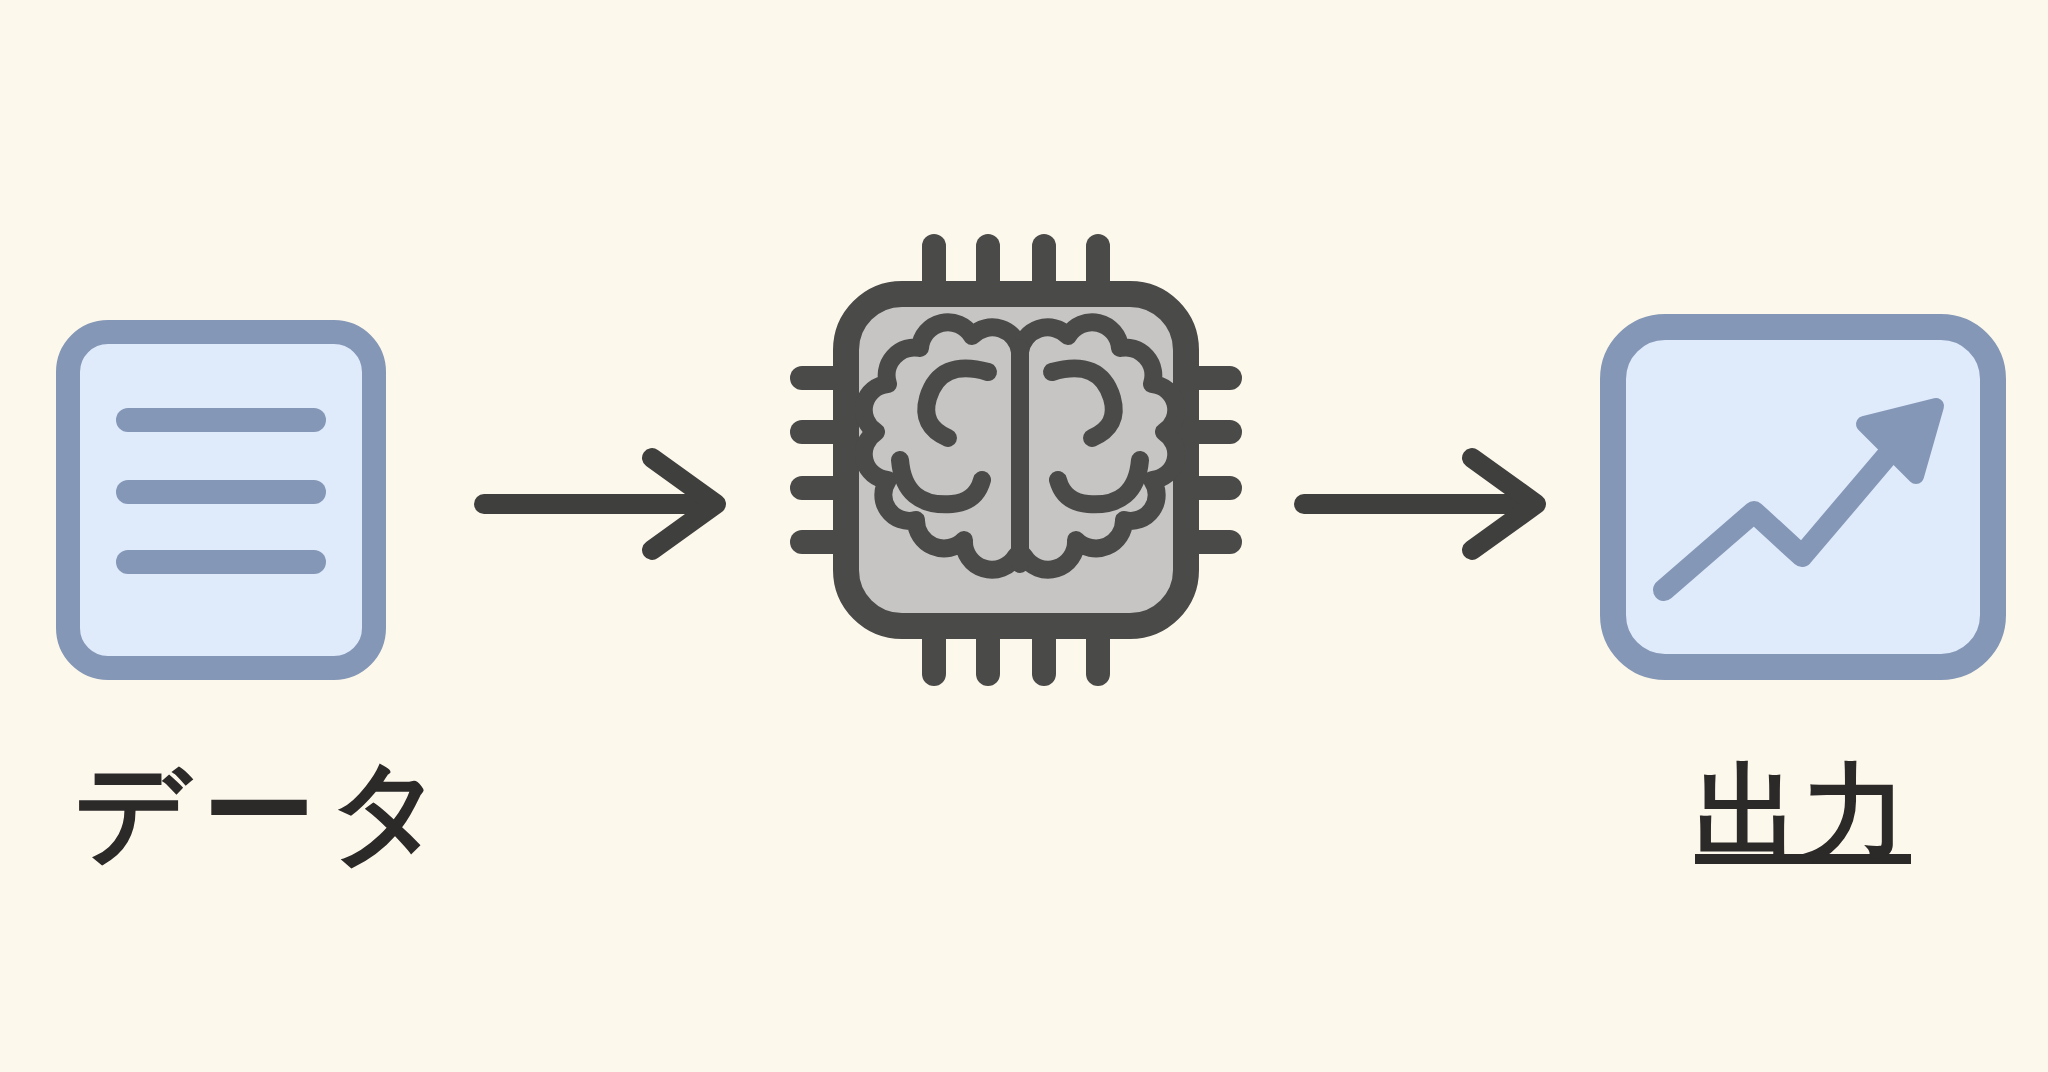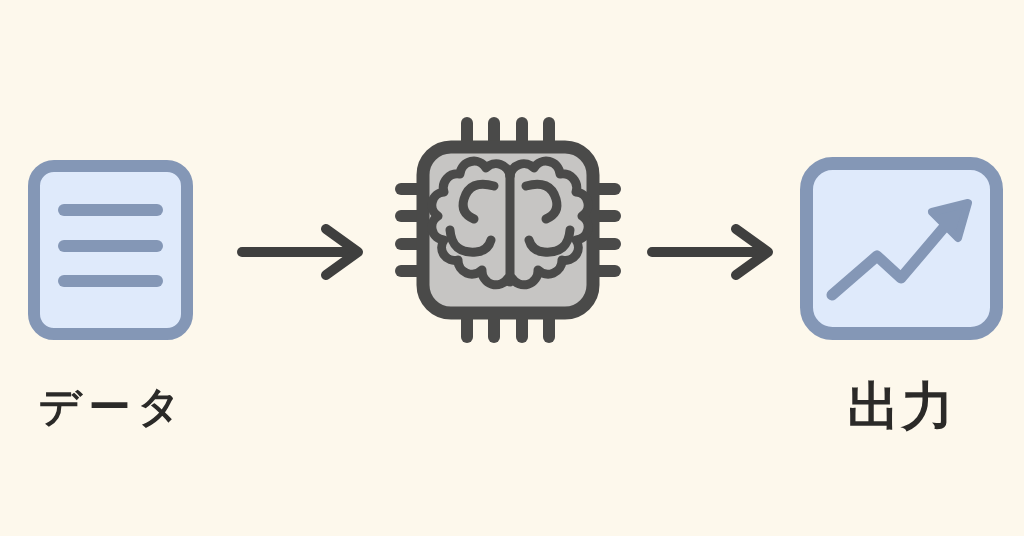--- a/index.html
+++ b/index.html
@@ -22,23 +22,23 @@
   .abs{position:absolute;}
   .node-label{
     position:absolute;
     top:376px;
     height:62px;
     display:flex;align-items:center;justify-content:center;
     font-weight:800;
     color:var(--text);
     white-space:nowrap;
   }
-  .label-data{left:8px;width:210px;font-size:42px;letter-spacing:7px;font-family:Liberation Mono, monospace;}
+  .label-data{left:28px;width:210px;font-size:56px;letter-spacing:7px;font-family:Liberation Mono, monospace;}
   .label-ai{left:392px;width:232px;font-size:53px;letter-spacing:1px;}
-  .label-output{left:800px;width:203px;font-size:52px;letter-spacing:2px;}
+  .label-output{left:800px;width:203px;font-size:52px;letter-spacing:2px;text-decoration:underline;}
   svg{display:block;}
 </style>
 </head>
 <body>
 
 <div class="canvas">
 
   <svg class="abs" style="left:28px;top:160px;" width="165" height="180" viewBox="0 0 165 180">
     <rect x="6" y="6" width="153" height="168" rx="20" fill="var(--blue-fill)" stroke="var(--blue)" stroke-width="12"></rect>
     <g stroke="var(--blue)" stroke-width="12" stroke-linecap="round">

